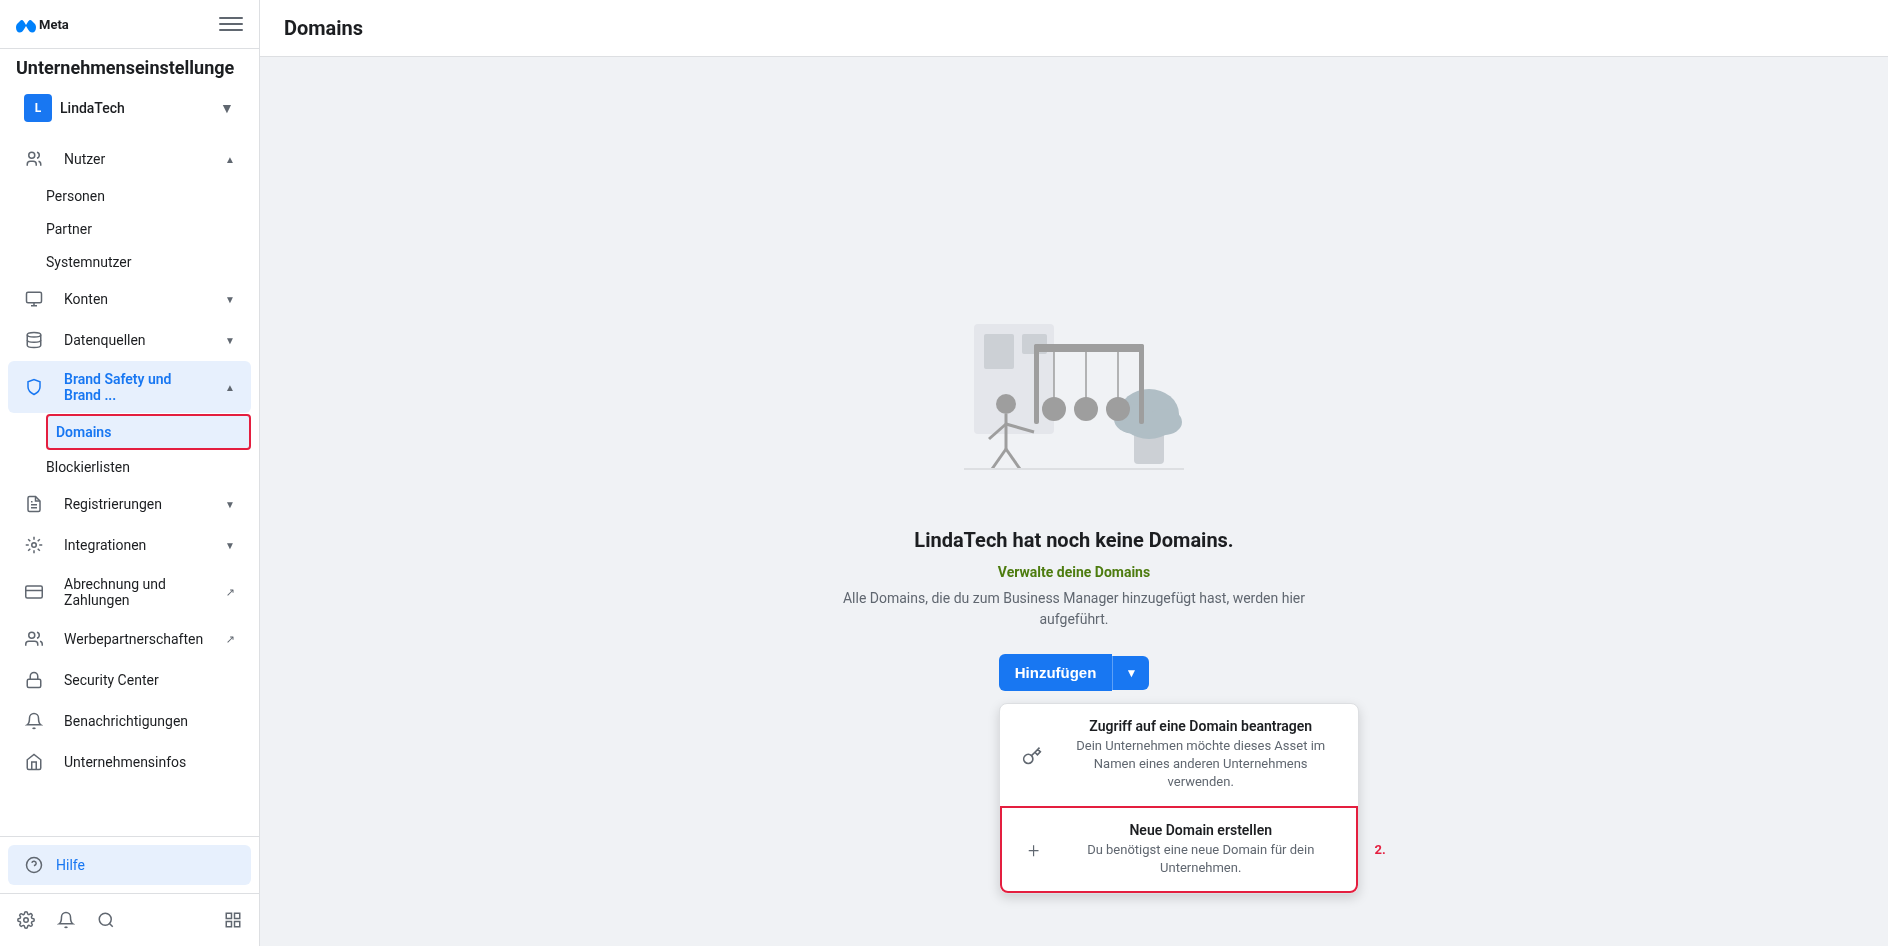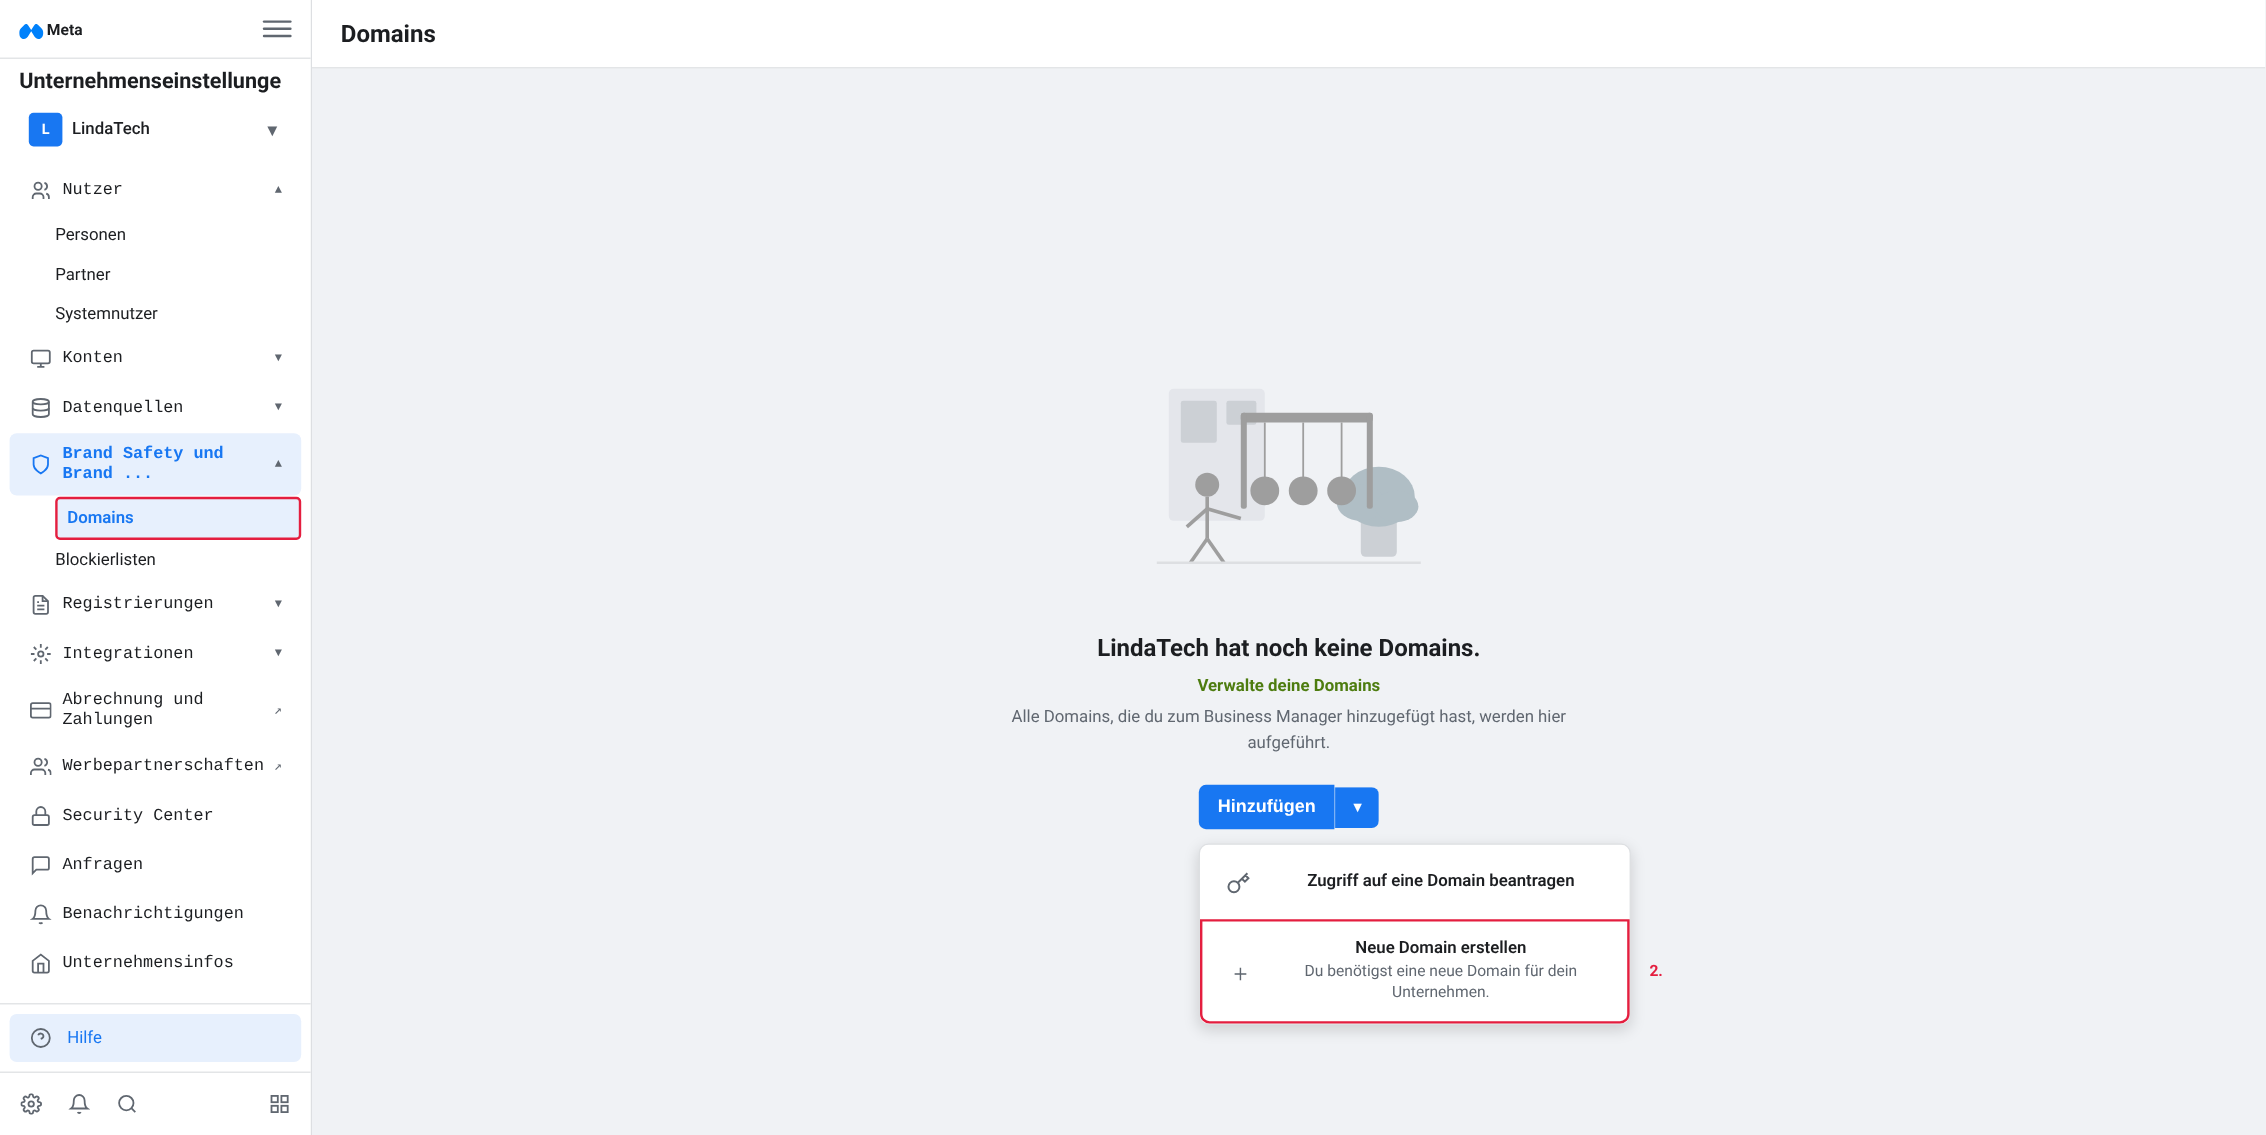--- a/index.html
+++ b/index.html
@@ -12,21 +12,21 @@
     .meta-logo { width: 60px; height: 20px; }
     .hamburger-icon { width: 24px; height: 24px; display: flex; flex-direction: column; justify-content: center; gap: 4px; cursor: pointer; }
     .hamburger-icon span { display: block; height: 2px; background: #606770; border-radius: 1px; }
     .company-title { padding: 8px 16px 4px; font-size: 18px; font-weight: 700; color: #1c1e21; white-space: nowrap; overflow: hidden; }
     .account-selector { display: flex; align-items: center; gap: 8px; padding: 8px 16px; cursor: pointer; border-radius: 6px; margin: 4px 8px; }
     .account-avatar { width: 28px; height: 28px; background: #1877f2; border-radius: 4px; display: flex; align-items: center; justify-content: center; color: #fff; font-size: 12px; font-weight: 700; flex-shrink: 0; }
     .account-name { flex: 1; font-size: 14px; font-weight: 500; }
     .chevron-down { width: 16px; height: 16px; display: flex; align-items: center; justify-content: center; color: #606770; }
 
     .sidebar-section { padding: 4px 0; }
-    .sidebar-item { display: flex; align-items: center; gap: 8px; padding: 10px 16px; cursor: pointer; border-radius: 6px; margin: 1px 8px; color: #1c1e21; text-decoration: none; font-family: Liberation Mono, monospace; }
+    .sidebar-item { display: flex; align-items: center; gap: 20px; padding: 10px 16px; cursor: pointer; border-radius: 6px; margin: 1px 8px; color: #1c1e21; text-decoration: none; }
     .sidebar-item.active { color: #1877f2; background: #e7f0fd; }
     .sidebar-item-label { font-size: 14px; flex: 1; }
     .sidebar-item-label.bold { font-weight: 600; }
     .sidebar-item-icon { width: 20px; height: 20px; display: flex; align-items: center; justify-content: center; flex-shrink: 0; }
     .sidebar-sub { padding-left: 46px; }
     .sidebar-sub-item { display: flex; align-items: center; padding: 8px 16px 8px 0; cursor: pointer; border-radius: 6px; margin: 1px 8px 1px 0; color: #1c1e21; font-size: 14px; }
     .sidebar-sub-item.highlighted { color: #1877f2; background: #e7f0fd; font-weight: 600; border: 2px solid #e41e3f; border-radius: 4px; padding-left: 8px; }
     .chevron { font-size: 10px; color: #606770; margin-left: auto; }
     .external-icon { font-size: 11px; color: #606770; margin-left: auto; }
     .sidebar-bottom { margin-top: auto; border-top: 1px solid #dddfe2; padding: 8px; }
@@ -204,28 +204,20 @@
     <div class="sidebar-item">
       <div class="sidebar-item-icon">
         <svg width="18" height="18" viewBox="0 0 24 24" fill="none" stroke="#606770" stroke-width="2">
             <rect x="3" y="11" width="18" height="11" rx="2" ry="2"></rect>
             <path d="M7 11V7a5 5 0 0 1 10 0v4"></path>
           </svg>
       </div>
       <span class="sidebar-item-label">Security Center</span>
     </div>
 
-    <div class="sidebar-item">
-      <div class="sidebar-item-icon">
-        <svg width="18" height="18" viewBox="0 0 24 24" fill="none" stroke="#606770" stroke-width="2">
-            <path d="M21 15a2 2 0 0 1-2 2H7l-4 4V5a2 2 0 0 1 2-2h14a2 2 0 0 1 2 2z"></path>
-          </svg>
-      </div>
-      <span class="sidebar-item-label">Anfragen</span>
-    </div>
 
     <div class="sidebar-item">
       <div class="sidebar-item-icon">
         <svg width="18" height="18" viewBox="0 0 24 24" fill="none" stroke="#606770" stroke-width="2">
             <path d="M18 8A6 6 0 0 0 6 8c0 7-3 9-3 9h18s-3-2-3-9"></path>
             <path d="M13.73 21a2 2 0 0 1-3.46 0"></path>
           </svg>
       </div>
       <span class="sidebar-item-label">Benachrichtigungen</span>
     </div>
@@ -342,20 +334,21 @@
         <div class="dropdown-menu">
 
           <div class="dropdown-item">
             <div class="dropdown-item-icon">
               <svg width="20" height="20" viewBox="0 0 24 24" fill="none" stroke="#606770" stroke-width="2">
                   <path d="M21 2l-2 2m-7.61 7.61a5.5 5.5 0 1 1-7.778 7.778 5.5 5.5 0 0 1 7.777-7.777zm0 0L15.5 7.5m0 0l3 3L22 7l-3-3m-3.5 3.5L19 4"></path>
                 </svg>
             </div>
             <div class="dropdown-item-text">
               <div class="dropdown-item-title">Zugriff auf eine Domain beantragen</div>
+              <div class="dropdown-item-desc">Dein Unternehmen möchte dieses Asset im Namen eines anderen Unternehmens verwenden.</div>
             </div>
           </div>
 
           <div class="dropdown-item" style="border: 2px solid #e41e3f; border-radius: 0 0 8px 8px; position: relative;">
             <div class="dropdown-item-icon" style="font-size:20px; color:#606770; font-weight:300;">+</div>
             <div class="dropdown-item-text">
               <div class="dropdown-item-title">Neue Domain erstellen</div>
               <div class="dropdown-item-desc">Du benötigst eine neue Domain für dein Unternehmen.</div>
             </div>
 

